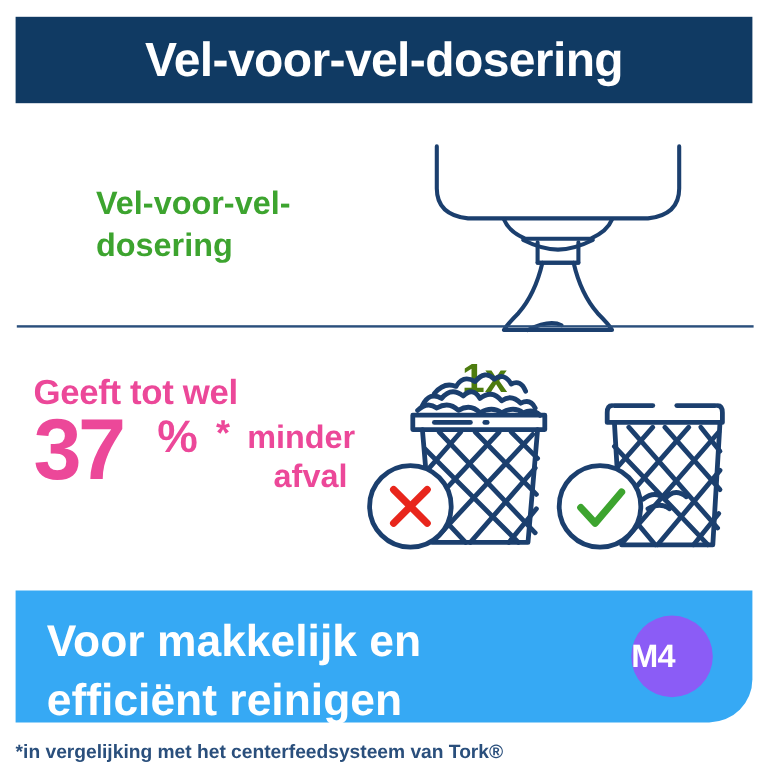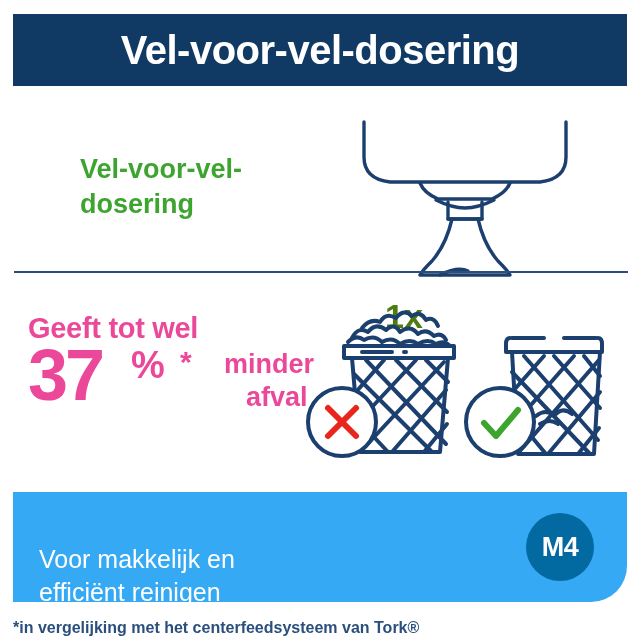--- a/index.html
+++ b/index.html
@@ -137,21 +137,21 @@
   }
   .stat-asterisk {
     font-size: 30px;
     font-weight: bold;
     position: absolute;
     left: 152px;
     top: 0px;
   }
   .stat-tail {
     position: absolute;
-    left: 196px;
+    left: 178px;
     top: 3px;
     font-size: 27px;
     font-weight: bold;
     line-height: 1.22;
     width: 140px;
   }
   .stat-tail .t2 { display: block; padding-left: 22px; }
   .bins-wrap {
     position: absolute;
     left: 300px;
@@ -168,37 +168,36 @@
     width: 614px;
     height: 110px;
     background: #36A9F4;
     border-bottom-right-radius: 36px;
   }
   .footer-title {
     position: absolute;
     left: 26px;
     top: 19px;
     color: #ffffff;
-    font-size: 25px;
-    font-weight: normal;
+    font-size: 37px;
+    font-weight: bold;
     line-height: 1.32;
     width: 380px;
-    margin-top: 32px;
   }
   .system-badge {
     position: absolute;
     left: 526px;
     top: 513px;
     width: 68px;
     height: 68px;
     border-radius: 50%;
-    background: #0369a1;
+    background: #8b5cf6;
     display: flex;
     align-items: center;
-    justify-content: center;
+    justify-content: flex-start;
   }
   .system-badge-label {
     color: #ffffff;
     font-size: 27px;
     font-weight: bold;
     line-height: 1;
     letter-spacing: -0.5px;
   }
 
   

